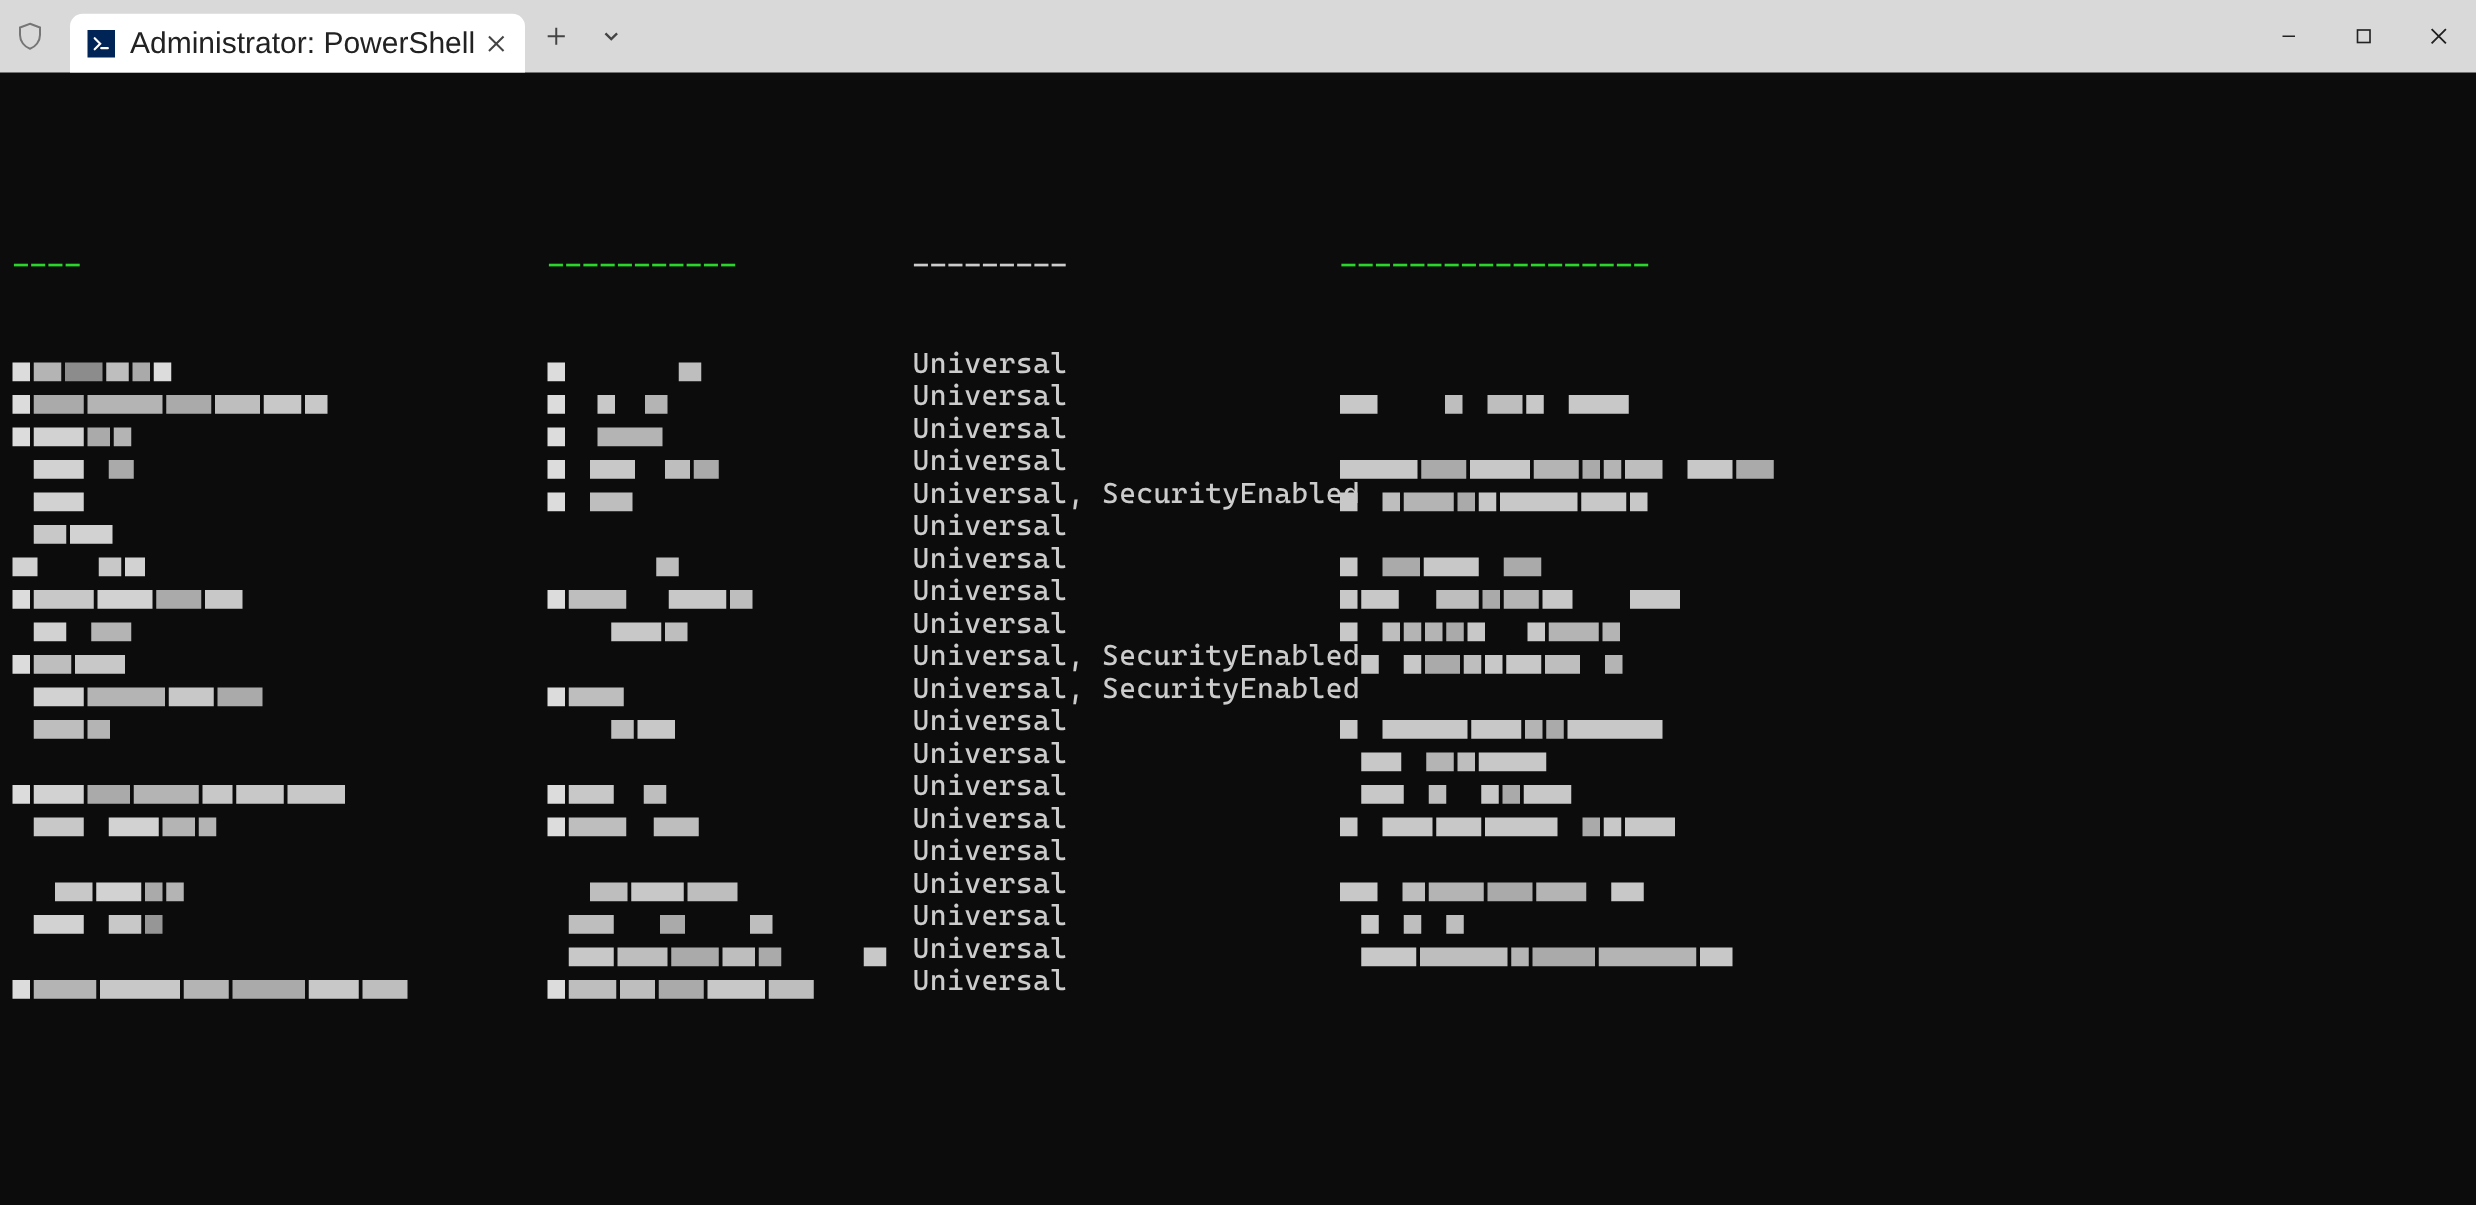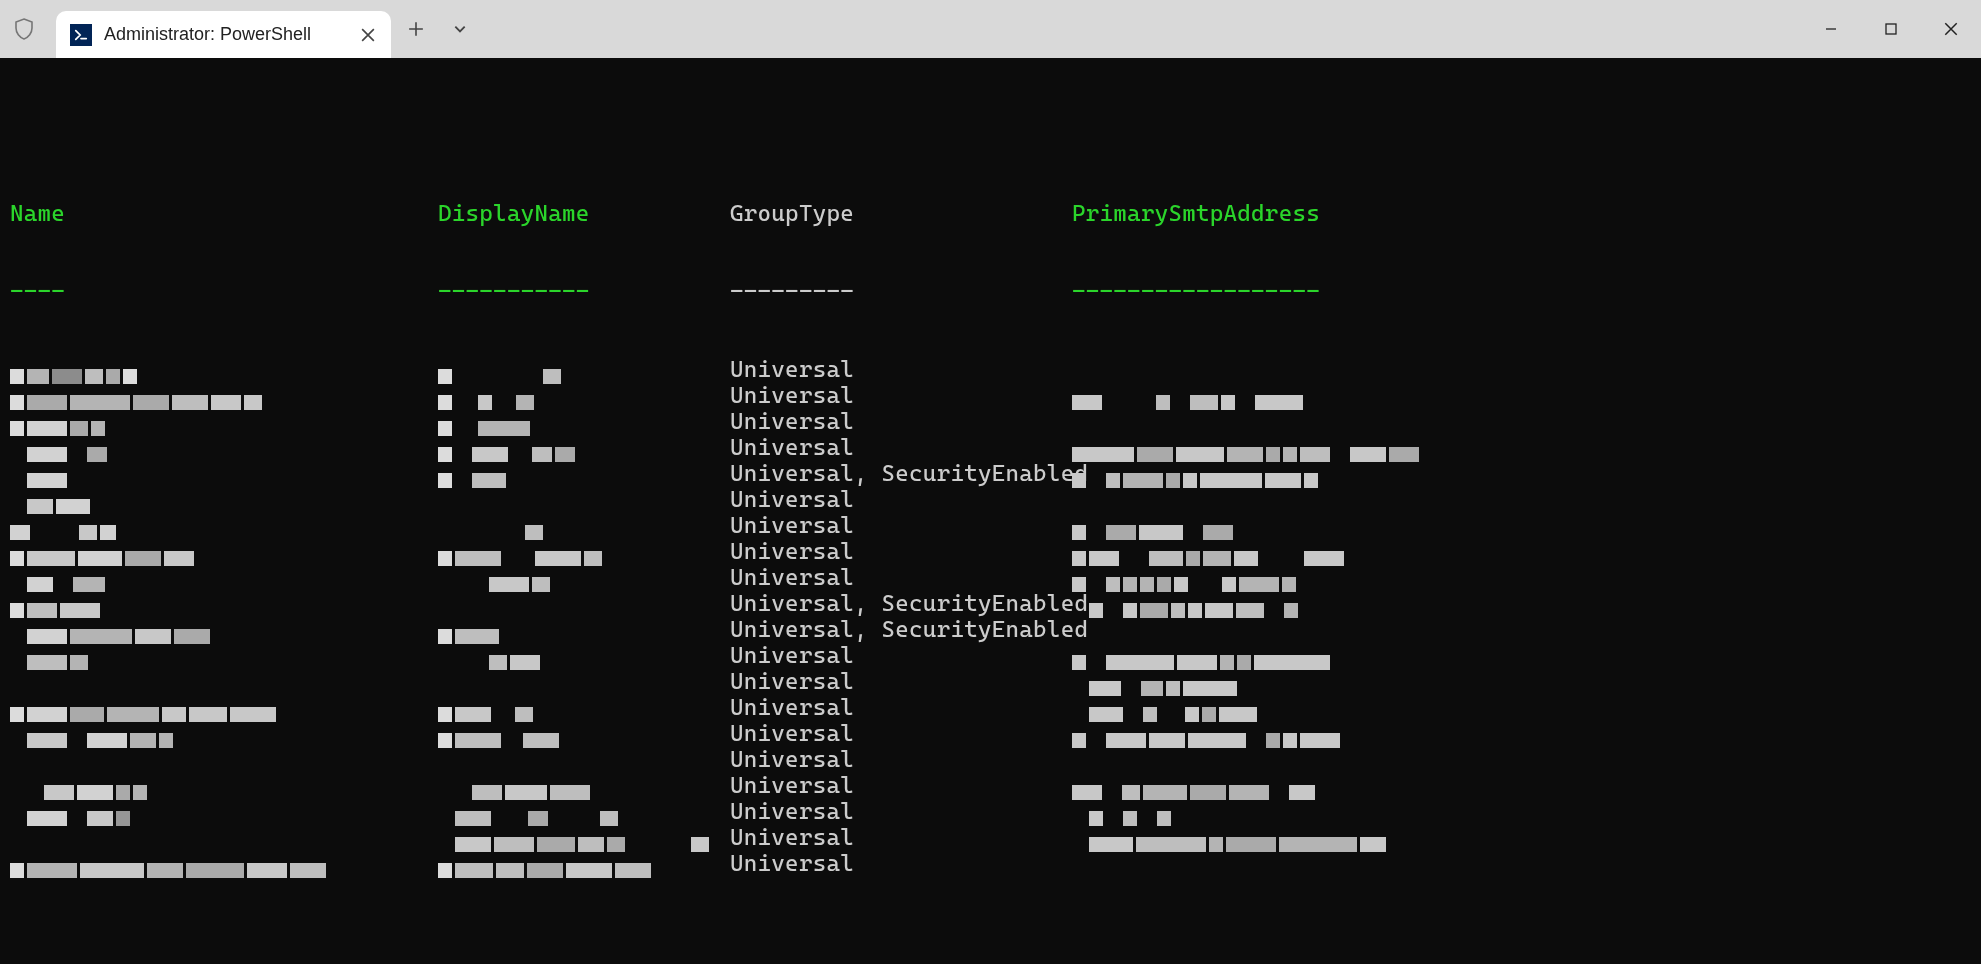--- a/index.html
+++ b/index.html
@@ -34,21 +34,21 @@
     padding: 0 14px 0 14px;
     min-width: 335px;
     position: relative;
   }
   .tab-icon {
     width: 22px; height: 22px;
     background:#012456;
     display:flex; align-items:center; justify-content:center;
     margin-right:12px;
   }
-  .tab-title { font-family:'Segoe UI',sans-serif; font-size:18px; color:#222; flex:1; }
+  .tab-title { font-family:'Segoe UI',sans-serif; font-size:24px; color:#222; flex:1; }
   .tab-close { width:18px; height:18px; margin-left:8px; display:flex;align-items:center;justify-content:center; cursor:pointer; }
   .newtab-btn, .dropdown-btn {
     width:38px; height:40px; display:flex; align-items:center; justify-content:center; margin-left:6px; cursor:pointer;
   }
   .window-controls {
     position:absolute; right:0; top:0; height:100%; display:flex; align-items:center;
   }
   .win-btn { width:60px; height:100%; display:flex; align-items:center; justify-content:center; cursor:pointer; }
   .terminal {
     background:#0c0c0c;
@@ -120,18 +120,17 @@
     <div class="win-btn">
       <svg viewBox="0 0 14 14" width="16" height="16">
           <path d="M2 2 L12 12 M12 2 L2 12" stroke="#222" stroke-width="1.3"></path>
         </svg>
     </div>
   </div>
 </div>
 
 <div class="terminal">
   <div class="row"></div>
-  <div class="row"><span class="col col-name header">Name</span><span class="col col-display header">DisplayName</span><span class="col col-type header">GroupType</span><span class="col col-smtp header">PrimarySmtpAddress</span></div>
   <div class="row"><span class="col col-name underline">----</span><span class="col col-display underline">-----------</span><span class="col col-type underline">---------</span><span class="col col-smtp underline">------------------</span></div>
   <div id="rows"><div class="row"><span class="col col-name"><span class="redact-wrap"><span class="rb" style="width: 14px; background: rgb(220, 220, 220);"></span><span class="rb" style="width: 22px; background: rgb(180, 180, 180);"></span><span class="rb" style="width: 30px; background: rgb(140, 140, 140);"></span><span class="rb" style="width: 18px; background: rgb(190, 190, 190);"></span><span class="rb" style="width: 14px; background: rgb(170, 170, 170);"></span><span class="rb" style="width: 14px; background: rgb(220, 220, 220);"></span></span></span><span class="col col-display"><span class="redact-wrap"><span class="rb" style="width: 14px; background: rgb(220, 220, 220);"></span><span class="rb" style="width: 18px;"></span><span class="rb" style="width: 64px;"></span><span class="rb" style="width: 18px; background: rgb(190, 190, 190);"></span></span></span><span class="col col-type">Universal</span><span class="col col-smtp"><span class="redact-wrap"></span></span></div><div class="row"><span class="col col-name"><span class="redact-wrap"><span class="rb" style="width: 14px; background: rgb(220, 220, 220);"></span><span class="rb" style="width: 40px; background: rgb(170, 170, 170);"></span><span class="rb" style="width: 60px; background: rgb(180, 180, 180);"></span><span class="rb" style="width: 36px; background: rgb(170, 170, 170);"></span><span class="rb" style="width: 36px; background: rgb(190, 190, 190);"></span><span class="rb" style="width: 30px; background: rgb(200, 200, 200);"></span><span class="rb" style="width: 18px; background: rgb(200, 200, 200);"></span></span></span><span class="col col-display"><span class="redact-wrap"><span class="rb" style="width: 14px; background: rgb(220, 220, 220);"></span><span class="rb" style="width: 20px;"></span><span class="rb" style="width: 14px; background: rgb(200, 200, 200);"></span><span class="rb" style="width: 18px;"></span><span class="rb" style="width: 18px; background: rgb(180, 180, 180);"></span></span></span><span class="col col-type">Universal</span><span class="col col-smtp"><span class="redact-wrap"><span class="rb" style="width: 30px; background: rgb(200, 200, 200);"></span><span class="rb" style="width: 48px;"></span><span class="rb" style="width: 14px; background: rgb(190, 190, 190);"></span><span class="rb" style="width: 14px;"></span><span class="rb" style="width: 28px; background: rgb(190, 190, 190);"></span><span class="rb" style="width: 14px; background: rgb(200, 200, 200);"></span><span class="rb" style="width: 14px;"></span><span class="rb" style="width: 48px; background: rgb(200, 200, 200);"></span></span></span></div><div class="row"><span class="col col-name"><span class="redact-wrap"><span class="rb" style="width: 14px; background: rgb(220, 220, 220);"></span><span class="rb" style="width: 40px; background: rgb(210, 210, 210);"></span><span class="rb" style="width: 18px; background: rgb(170, 170, 170);"></span><span class="rb" style="width: 14px; background: rgb(180, 180, 180);"></span></span></span><span class="col col-display"><span class="redact-wrap"><span class="rb" style="width: 14px; background: rgb(220, 220, 220);"></span><span class="rb" style="width: 20px;"></span><span class="rb" style="width: 52px; background: rgb(180, 180, 180);"></span></span></span><span class="col col-type">Universal</span><span class="col col-smtp"><span class="redact-wrap"></span></span></div><div class="row"><span class="col col-name"><span class="redact-wrap"><span class="rb" style="width: 14px;"></span><span class="rb" style="width: 40px; background: rgb(210, 210, 210);"></span><span class="rb" style="width: 14px;"></span><span class="rb" style="width: 20px; background: rgb(170, 170, 170);"></span></span></span><span class="col col-display"><span class="redact-wrap"><span class="rb" style="width: 14px; background: rgb(220, 220, 220);"></span><span class="rb" style="width: 14px;"></span><span class="rb" style="width: 36px; background: rgb(200, 200, 200);"></span><span class="rb" style="width: 18px;"></span><span class="rb" style="width: 20px; background: rgb(190, 190, 190);"></span><span class="rb" style="width: 20px; background: rgb(170, 170, 170);"></span></span></span><span class="col col-type">Universal</span><span class="col col-smtp"><span class="redact-wrap"><span class="rb" style="width: 62px; background: rgb(200, 200, 200);"></span><span class="rb" style="width: 36px; background: rgb(170, 170, 170);"></span><span class="rb" style="width: 48px; background: rgb(200, 200, 200);"></span><span class="rb" style="width: 36px; background: rgb(180, 180, 180);"></span><span class="rb" style="width: 14px; background: rgb(170, 170, 170);"></span><span class="rb" style="width: 14px; background: rgb(180, 180, 180);"></span><span class="rb" style="width: 30px; background: rgb(190, 190, 190);"></span><span class="rb" style="width: 14px;"></span><span class="rb" style="width: 36px; background: rgb(200, 200, 200);"></span><span class="rb" style="width: 30px; background: rgb(170, 170, 170);"></span></span></span></div><div class="row"><span class="col col-name"><span class="redact-wrap"><span class="rb" style="width: 14px;"></span><span class="rb" style="width: 40px; background: rgb(210, 210, 210);"></span></span></span><span class="col col-display"><span class="redact-wrap"><span class="rb" style="width: 14px; background: rgb(220, 220, 220);"></span><span class="rb" style="width: 14px;"></span><span class="rb" style="width: 34px; background: rgb(190, 190, 190);"></span></span></span><span class="col col-type">Universal, SecurityEnabled</span><span class="col col-smtp"><span class="redact-wrap"><span class="rb" style="width: 14px; background: rgb(200, 200, 200);"></span><span class="rb" style="width: 14px;"></span><span class="rb" style="width: 14px; background: rgb(190, 190, 190);"></span><span class="rb" style="width: 40px; background: rgb(180, 180, 180);"></span><span class="rb" style="width: 14px; background: rgb(170, 170, 170);"></span><span class="rb" style="width: 14px; background: rgb(200, 200, 200);"></span><span class="rb" style="width: 62px; background: rgb(200, 200, 200);"></span><span class="rb" style="width: 36px; background: rgb(200, 200, 200);"></span><span class="rb" style="width: 14px; background: rgb(200, 200, 200);"></span></span></span></div><div class="row"><span class="col col-name"><span class="redact-wrap"><span class="rb" style="width: 14px;"></span><span class="rb" style="width: 26px; background: rgb(200, 200, 200);"></span><span class="rb" style="width: 34px; background: rgb(210, 210, 210);"></span></span></span><span class="col col-display"><span class="redact-wrap"><span class="rb" style="width: 14px;"></span></span></span><span class="col col-type">Universal</span><span class="col col-smtp"><span class="redact-wrap"></span></span></div><div class="row"><span class="col col-name"><span class="redact-wrap"><span class="rb" style="width: 20px; background: rgb(210, 210, 210);"></span><span class="rb" style="width: 26px;"></span><span class="rb" style="width: 14px;"></span><span class="rb" style="width: 18px; background: rgb(200, 200, 200);"></span><span class="rb" style="width: 16px; background: rgb(210, 210, 210);"></span></span></span><span class="col col-display"><span class="redact-wrap"><span class="rb" style="width: 14px;"></span><span class="rb" style="width: 14px;"></span><span class="rb" style="width: 50px;"></span><span class="rb" style="width: 18px; background: rgb(190, 190, 190);"></span></span></span><span class="col col-type">Universal</span><span class="col col-smtp"><span class="redact-wrap"><span class="rb" style="width: 14px; background: rgb(200, 200, 200);"></span><span class="rb" style="width: 14px;"></span><span class="rb" style="width: 30px; background: rgb(170, 170, 170);"></span><span class="rb" style="width: 44px; background: rgb(200, 200, 200);"></span><span class="rb" style="width: 14px;"></span><span class="rb" style="width: 30px; background: rgb(170, 170, 170);"></span></span></span></div><div class="row"><span class="col col-name"><span class="redact-wrap"><span class="rb" style="width: 14px; background: rgb(220, 220, 220);"></span><span class="rb" style="width: 48px; background: rgb(200, 200, 200);"></span><span class="rb" style="width: 44px; background: rgb(210, 210, 210);"></span><span class="rb" style="width: 36px; background: rgb(170, 170, 170);"></span><span class="rb" style="width: 30px; background: rgb(200, 200, 200);"></span></span></span><span class="col col-display"><span class="redact-wrap"><span class="rb" style="width: 14px; background: rgb(220, 220, 220);"></span><span class="rb" style="width: 46px; background: rgb(190, 190, 190);"></span><span class="rb" style="width: 28px;"></span><span class="rb" style="width: 46px; background: rgb(200, 200, 200);"></span><span class="rb" style="width: 18px; background: rgb(190, 190, 190);"></span></span></span><span class="col col-type">Universal</span><span class="col col-smtp"><span class="redact-wrap"><span class="rb" style="width: 14px; background: rgb(200, 200, 200);"></span><span class="rb" style="width: 30px; background: rgb(200, 200, 200);"></span><span class="rb" style="width: 24px;"></span><span class="rb" style="width: 34px; background: rgb(190, 190, 190);"></span><span class="rb" style="width: 14px; background: rgb(170, 170, 170);"></span><span class="rb" style="width: 28px; background: rgb(180, 180, 180);"></span><span class="rb" style="width: 24px; background: rgb(200, 200, 200);"></span><span class="rb" style="width: 40px;"></span><span class="rb" style="width: 40px; background: rgb(200, 200, 200);"></span></span></span></div><div class="row"><span class="col col-name"><span class="redact-wrap"><span class="rb" style="width: 14px;"></span><span class="rb" style="width: 26px; background: rgb(210, 210, 210);"></span><span class="rb" style="width: 14px;"></span><span class="rb" style="width: 32px; background: rgb(180, 180, 180);"></span></span></span><span class="col col-display"><span class="redact-wrap"><span class="rb" style="width: 14px;"></span><span class="rb" style="width: 14px;"></span><span class="rb" style="width: 14px;"></span><span class="rb" style="width: 40px; background: rgb(200, 200, 200);"></span><span class="rb" style="width: 18px; background: rgb(190, 190, 190);"></span></span></span><span class="col col-type">Universal</span><span class="col col-smtp"><span class="redact-wrap"><span class="rb" style="width: 14px; background: rgb(200, 200, 200);"></span><span class="rb" style="width: 14px;"></span><span class="rb" style="width: 14px; background: rgb(190, 190, 190);"></span><span class="rb" style="width: 14px; background: rgb(180, 180, 180);"></span><span class="rb" style="width: 14px; background: rgb(180, 180, 180);"></span><span class="rb" style="width: 14px; background: rgb(170, 170, 170);"></span><span class="rb" style="width: 14px; background: rgb(200, 200, 200);"></span><span class="rb" style="width: 28px;"></span><span class="rb" style="width: 14px; background: rgb(200, 200, 200);"></span><span class="rb" style="width: 40px; background: rgb(180, 180, 180);"></span><span class="rb" style="width: 14px; background: rgb(180, 180, 180);"></span></span></span></div><div class="row"><span class="col col-name"><span class="redact-wrap"><span class="rb" style="width: 14px; background: rgb(220, 220, 220);"></span><span class="rb" style="width: 30px; background: rgb(190, 190, 190);"></span><span class="rb" style="width: 40px; background: rgb(200, 200, 200);"></span></span></span><span class="col col-display"><span class="redact-wrap"><span class="rb" style="width: 14px;"></span></span></span><span class="col col-type">Universal, SecurityEnabled</span><span class="col col-smtp"><span class="redact-wrap"><span class="rb" style="width: 14px;"></span><span class="rb" style="width: 14px; background: rgb(200, 200, 200);"></span><span class="rb" style="width: 14px;"></span><span class="rb" style="width: 14px; background: rgb(200, 200, 200);"></span><span class="rb" style="width: 28px; background: rgb(170, 170, 170);"></span><span class="rb" style="width: 14px; background: rgb(190, 190, 190);"></span><span class="rb" style="width: 14px; background: rgb(200, 200, 200);"></span><span class="rb" style="width: 28px; background: rgb(200, 200, 200);"></span><span class="rb" style="width: 28px; background: rgb(190, 190, 190);"></span><span class="rb" style="width: 14px;"></span><span class="rb" style="width: 14px; background: rgb(180, 180, 180);"></span></span></span></div><div class="row"><span class="col col-name"><span class="redact-wrap"><span class="rb" style="width: 14px;"></span><span class="rb" style="width: 40px; background: rgb(210, 210, 210);"></span><span class="rb" style="width: 62px; background: rgb(180, 180, 180);"></span><span class="rb" style="width: 36px; background: rgb(200, 200, 200);"></span><span class="rb" style="width: 36px; background: rgb(170, 170, 170);"></span></span></span><span class="col col-display"><span class="redact-wrap"><span class="rb" style="width: 14px; background: rgb(220, 220, 220);"></span><span class="rb" style="width: 44px; background: rgb(190, 190, 190);"></span></span></span><span class="col col-type">Universal, SecurityEnabled</span><span class="col col-smtp"><span class="redact-wrap"></span></span></div><div class="row"><span class="col col-name"><span class="redact-wrap"><span class="rb" style="width: 14px;"></span><span class="rb" style="width: 40px; background: rgb(190, 190, 190);"></span><span class="rb" style="width: 18px; background: rgb(180, 180, 180);"></span></span></span><span class="col col-display"><span class="redact-wrap"><span class="rb" style="width: 14px;"></span><span class="rb" style="width: 14px;"></span><span class="rb" style="width: 14px;"></span><span class="rb" style="width: 18px; background: rgb(190, 190, 190);"></span><span class="rb" style="width: 30px; background: rgb(200, 200, 200);"></span></span></span><span class="col col-type">Universal</span><span class="col col-smtp"><span class="redact-wrap"><span class="rb" style="width: 14px; background: rgb(200, 200, 200);"></span><span class="rb" style="width: 14px;"></span><span class="rb" style="width: 68px; background: rgb(200, 200, 200);"></span><span class="rb" style="width: 40px; background: rgb(200, 200, 200);"></span><span class="rb" style="width: 14px; background: rgb(180, 180, 180);"></span><span class="rb" style="width: 14px; background: rgb(170, 170, 170);"></span><span class="rb" style="width: 76px; background: rgb(200, 200, 200);"></span></span></span></div><div class="row"><span class="col col-name"><span class="redact-wrap"><span class="rb" style="width: 14px;"></span></span></span><span class="col col-display"><span class="redact-wrap"><span class="rb" style="width: 14px;"></span></span></span><span class="col col-type">Universal</span><span class="col col-smtp"><span class="redact-wrap"><span class="rb" style="width: 14px;"></span><span class="rb" style="width: 32px; background: rgb(200, 200, 200);"></span><span class="rb" style="width: 14px;"></span><span class="rb" style="width: 22px; background: rgb(180, 180, 180);"></span><span class="rb" style="width: 14px; background: rgb(190, 190, 190);"></span><span class="rb" style="width: 54px; background: rgb(200, 200, 200);"></span></span></span></div><div class="row"><span class="col col-name"><span class="redact-wrap"><span class="rb" style="width: 14px; background: rgb(220, 220, 220);"></span><span class="rb" style="width: 40px; background: rgb(210, 210, 210);"></span><span class="rb" style="width: 34px; background: rgb(170, 170, 170);"></span><span class="rb" style="width: 52px; background: rgb(180, 180, 180);"></span><span class="rb" style="width: 24px; background: rgb(200, 200, 200);"></span><span class="rb" style="width: 38px; background: rgb(200, 200, 200);"></span><span class="rb" style="width: 46px; background: rgb(200, 200, 200);"></span></span></span><span class="col col-display"><span class="redact-wrap"><span class="rb" style="width: 14px; background: rgb(220, 220, 220);"></span><span class="rb" style="width: 36px; background: rgb(200, 200, 200);"></span><span class="rb" style="width: 18px;"></span><span class="rb" style="width: 18px; background: rgb(190, 190, 190);"></span></span></span><span class="col col-type">Universal</span><span class="col col-smtp"><span class="redact-wrap"><span class="rb" style="width: 14px;"></span><span class="rb" style="width: 34px; background: rgb(200, 200, 200);"></span><span class="rb" style="width: 14px;"></span><span class="rb" style="width: 14px; background: rgb(190, 190, 190);"></span><span class="rb" style="width: 22px;"></span><span class="rb" style="width: 14px; background: rgb(200, 200, 200);"></span><span class="rb" style="width: 14px; background: rgb(170, 170, 170);"></span><span class="rb" style="width: 38px; background: rgb(200, 200, 200);"></span></span></span></div><div class="row"><span class="col col-name"><span class="redact-wrap"><span class="rb" style="width: 14px;"></span><span class="rb" style="width: 40px; background: rgb(200, 200, 200);"></span><span class="rb" style="width: 14px;"></span><span class="rb" style="width: 40px; background: rgb(210, 210, 210);"></span><span class="rb" style="width: 26px; background: rgb(180, 180, 180);"></span><span class="rb" style="width: 14px; background: rgb(180, 180, 180);"></span></span></span><span class="col col-display"><span class="redact-wrap"><span class="rb" style="width: 14px; background: rgb(220, 220, 220);"></span><span class="rb" style="width: 46px; background: rgb(190, 190, 190);"></span><span class="rb" style="width: 16px;"></span><span class="rb" style="width: 36px; background: rgb(190, 190, 190);"></span></span></span><span class="col col-type">Universal</span><span class="col col-smtp"><span class="redact-wrap"><span class="rb" style="width: 14px; background: rgb(200, 200, 200);"></span><span class="rb" style="width: 14px;"></span><span class="rb" style="width: 40px; background: rgb(200, 200, 200);"></span><span class="rb" style="width: 36px; background: rgb(200, 200, 200);"></span><span class="rb" style="width: 58px; background: rgb(200, 200, 200);"></span><span class="rb" style="width: 14px;"></span><span class="rb" style="width: 14px; background: rgb(170, 170, 170);"></span><span class="rb" style="width: 14px; background: rgb(200, 200, 200);"></span><span class="rb" style="width: 40px; background: rgb(200, 200, 200);"></span></span></span></div><div class="row"><span class="col col-name"><span class="redact-wrap"><span class="rb" style="width: 14px;"></span></span></span><span class="col col-display"><span class="redact-wrap"><span class="rb" style="width: 14px;"></span></span></span><span class="col col-type">Universal</span><span class="col col-smtp"><span class="redact-wrap"></span></span></div><div class="row"><span class="col col-name"><span class="redact-wrap"><span class="rb" style="width: 14px;"></span><span class="rb" style="width: 14px;"></span><span class="rb" style="width: 30px; background: rgb(200, 200, 200);"></span><span class="rb" style="width: 36px; background: rgb(210, 210, 210);"></span><span class="rb" style="width: 14px; background: rgb(170, 170, 170);"></span><span class="rb" style="width: 14px; background: rgb(180, 180, 180);"></span></span></span><span class="col col-display"><span class="redact-wrap"><span class="rb" style="width: 14px;"></span><span class="rb" style="width: 14px;"></span><span class="rb" style="width: 30px; background: rgb(190, 190, 190);"></span><span class="rb" style="width: 42px; background: rgb(200, 200, 200);"></span><span class="rb" style="width: 40px; background: rgb(190, 190, 190);"></span></span></span><span class="col col-type">Universal</span><span class="col col-smtp"><span class="redact-wrap"><span class="rb" style="width: 30px; background: rgb(200, 200, 200);"></span><span class="rb" style="width: 14px;"></span><span class="rb" style="width: 18px; background: rgb(190, 190, 190);"></span><span class="rb" style="width: 44px; background: rgb(180, 180, 180);"></span><span class="rb" style="width: 36px; background: rgb(170, 170, 170);"></span><span class="rb" style="width: 40px; background: rgb(180, 180, 180);"></span><span class="rb" style="width: 14px;"></span><span class="rb" style="width: 26px; background: rgb(200, 200, 200);"></span></span></span></div><div class="row"><span class="col col-name"><span class="redact-wrap"><span class="rb" style="width: 14px;"></span><span class="rb" style="width: 40px; background: rgb(210, 210, 210);"></span><span class="rb" style="width: 14px;"></span><span class="rb" style="width: 26px; background: rgb(200, 200, 200);"></span><span class="rb" style="width: 14px; background: rgb(150, 150, 150);"></span></span></span><span class="col col-display"><span class="redact-wrap"><span class="rb" style="width: 14px;"></span><span class="rb" style="width: 36px; background: rgb(190, 190, 190);"></span><span class="rb" style="width: 14px;"></span><span class="rb" style="width: 14px;"></span><span class="rb" style="width: 20px; background: rgb(170, 170, 170);"></span><span class="rb" style="width: 46px;"></span><span class="rb" style="width: 18px; background: rgb(190, 190, 190);"></span></span></span><span class="col col-type">Universal</span><span class="col col-smtp"><span class="redact-wrap"><span class="rb" style="width: 14px;"></span><span class="rb" style="width: 14px; background: rgb(200, 200, 200);"></span><span class="rb" style="width: 14px;"></span><span class="rb" style="width: 14px; background: rgb(190, 190, 190);"></span><span class="rb" style="width: 14px;"></span><span class="rb" style="width: 14px; background: rgb(190, 190, 190);"></span></span></span></div><div class="row"><span class="col col-name"><span class="redact-wrap"><span class="rb" style="width: 14px;"></span></span></span><span class="col col-display"><span class="redact-wrap"><span class="rb" style="width: 14px;"></span><span class="rb" style="width: 36px; background: rgb(200, 200, 200);"></span><span class="rb" style="width: 40px; background: rgb(190, 190, 190);"></span><span class="rb" style="width: 38px; background: rgb(170, 170, 170);"></span><span class="rb" style="width: 26px; background: rgb(190, 190, 190);"></span><span class="rb" style="width: 18px; background: rgb(170, 170, 170);"></span><span class="rb" style="width: 60px;"></span><span class="rb" style="width: 18px; background: rgb(200, 200, 200);"></span></span></span><span class="col col-type">Universal</span><span class="col col-smtp"><span class="redact-wrap"><span class="rb" style="width: 14px;"></span><span class="rb" style="width: 44px; background: rgb(200, 200, 200);"></span><span class="rb" style="width: 70px; background: rgb(190, 190, 190);"></span><span class="rb" style="width: 14px; background: rgb(180, 180, 180);"></span><span class="rb" style="width: 50px; background: rgb(170, 170, 170);"></span><span class="rb" style="width: 78px; background: rgb(180, 180, 180);"></span><span class="rb" style="width: 26px; background: rgb(200, 200, 200);"></span></span></span></div><div class="row"><span class="col col-name"><span class="redact-wrap"><span class="rb" style="width: 14px; background: rgb(220, 220, 220);"></span><span class="rb" style="width: 50px; background: rgb(180, 180, 180);"></span><span class="rb" style="width: 64px; background: rgb(200, 200, 200);"></span><span class="rb" style="width: 36px; background: rgb(180, 180, 180);"></span><span class="rb" style="width: 58px; background: rgb(170, 170, 170);"></span><span class="rb" style="width: 40px; background: rgb(200, 200, 200);"></span><span class="rb" style="width: 36px; background: rgb(190, 190, 190);"></span></span></span><span class="col col-display"><span class="redact-wrap"><span class="rb" style="width: 14px; background: rgb(220, 220, 220);"></span><span class="rb" style="width: 38px; background: rgb(190, 190, 190);"></span><span class="rb" style="width: 28px; background: rgb(190, 190, 190);"></span><span class="rb" style="width: 36px; background: rgb(170, 170, 170);"></span><span class="rb" style="width: 46px; background: rgb(200, 200, 200);"></span><span class="rb" style="width: 36px; background: rgb(190, 190, 190);"></span></span></span><span class="col col-type">Universal</span><span class="col col-smtp"><span class="redact-wrap"></span></span></div></div>
   
   
 </div>
 
 </body></html>

